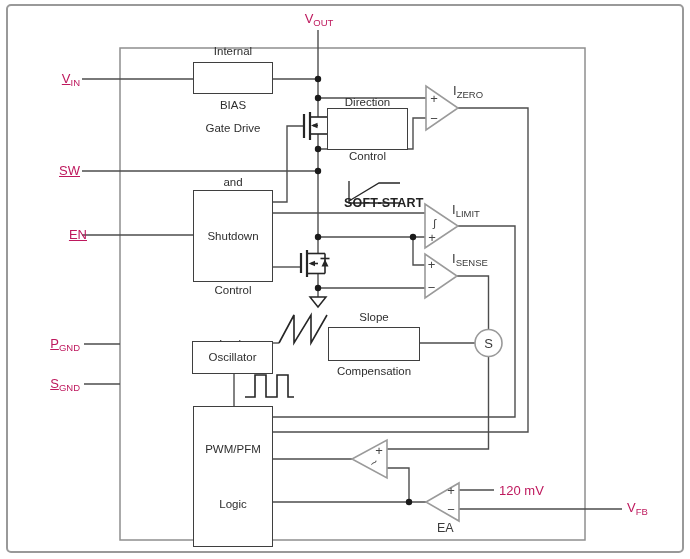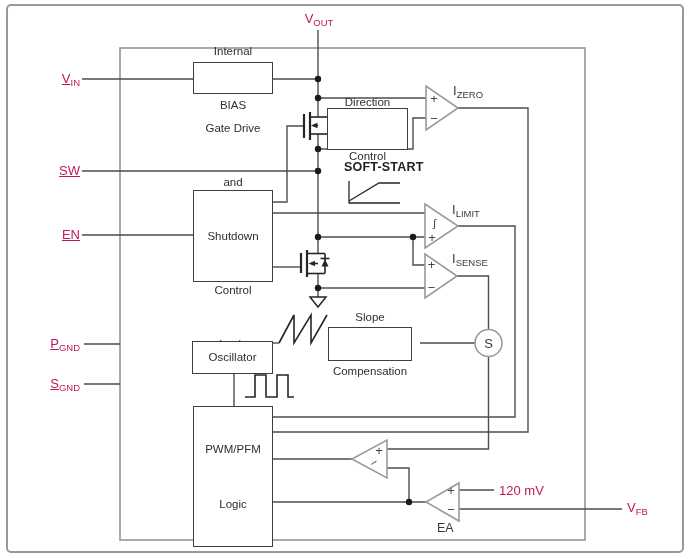--- a/index.html
+++ b/index.html
@@ -14,21 +14,21 @@
     display:flex;flex-direction:column;align-items:center;justify-content:center;
     font-size:11.5px;line-height:1.22;color:#2e2e2e;text-align:center;gap:40px;
   }
   .blk span{display:block;}
   
   .pin{position:absolute;font-size:13px;color:#be185d;white-space:nowrap;}
   .pin.r{text-align:right;text-decoration:underline;}
   .pin.c{text-align:center;}
   .sb{font-size:9.5px;position:relative;top:2.5px;}
   .cmplabel{position:absolute;font-size:13px;color:#3a3a3a;white-space:nowrap;}
-  .ss{position:absolute;font-size:12.5px;font-weight:700;color:#222;letter-spacing:.2px;}
+  .ss{position:absolute;font-size:12.5px;font-weight:700;color:#222;letter-spacing:.2px;margin-top:36px;}
   
   .outer{fill:none;stroke:#999;stroke-width:2;}
   .inner{fill:none;stroke:#8f8f8f;stroke-width:1.5;}
   .wire path{fill:none;stroke:#4d4d4d;stroke-width:1.4;}
   .dev path,.dev polyline{fill:none;stroke:#262626;stroke-width:1.6;}
   .dev .bar{stroke-width:2.2;}
   .tri{fill:#fff;stroke:#9a9a9a;stroke-width:1.6;}
   .gnd{fill:#fff;stroke:#262626;stroke-width:1.5;}
   .dot{fill:#1a1a1a;stroke:none;}
   .sgn{font-family:"Liberation Sans",sans-serif;font-size:13px;fill:#444;text-anchor:middle;}
@@ -166,39 +166,39 @@
   <div class="blk" style="left:193px;top:190px;width:80px;height:92px">
     <span>Gate Drive</span>
     <span>and</span>
     <span>Shutdown</span>
     <span>Control</span>
     <span>Logic</span>
   </div>
   <div class="blk" style="left:192px;top:341px;width:81px;height:33px">
     <span>Oscillator</span>
   </div>
-  <div class="blk" style="left:328px;top:327px;width:84px;height:34px">
+  <div class="blk" style="left:328px;top:327px;width:92px;height:34px">
     <span>Slope</span>
     <span>Compensation</span>
   </div>
   <div class="blk" style="left:193px;top:406px;width:80px;height:141px">
     <span>PWM/PFM</span>
     <span>Logic</span>
   </div>
 
   <div class="pin c" style="left:296px;top:11px;width:46px">
     <span>V</span><span class="sb">OUT</span>
   </div>
   <div class="pin r" style="left:36px;top:71px;width:44px">
     <span>V</span><span class="sb">IN</span>
   </div>
   <div class="pin r" style="left:36px;top:163px;width:44px">
     <span>SW</span><span class="sb"></span>
   </div>
-  <div class="pin r" style="left:36px;top:227px;width:44px">
+  <div class="pin r" style="left:43px;top:227px;width:44px">
     <span>EN</span><span class="sb"></span>
   </div>
   <div class="pin r" style="left:26px;top:336px;width:54px">
     <span>P</span><span class="sb">GND</span>
   </div>
   <div class="pin r" style="left:26px;top:376px;width:54px">
     <span>S</span><span class="sb">GND</span>
   </div>
   <div class="pin" style="left:627px;top:500px">
     <span>V</span><span class="sb">FB</span>

